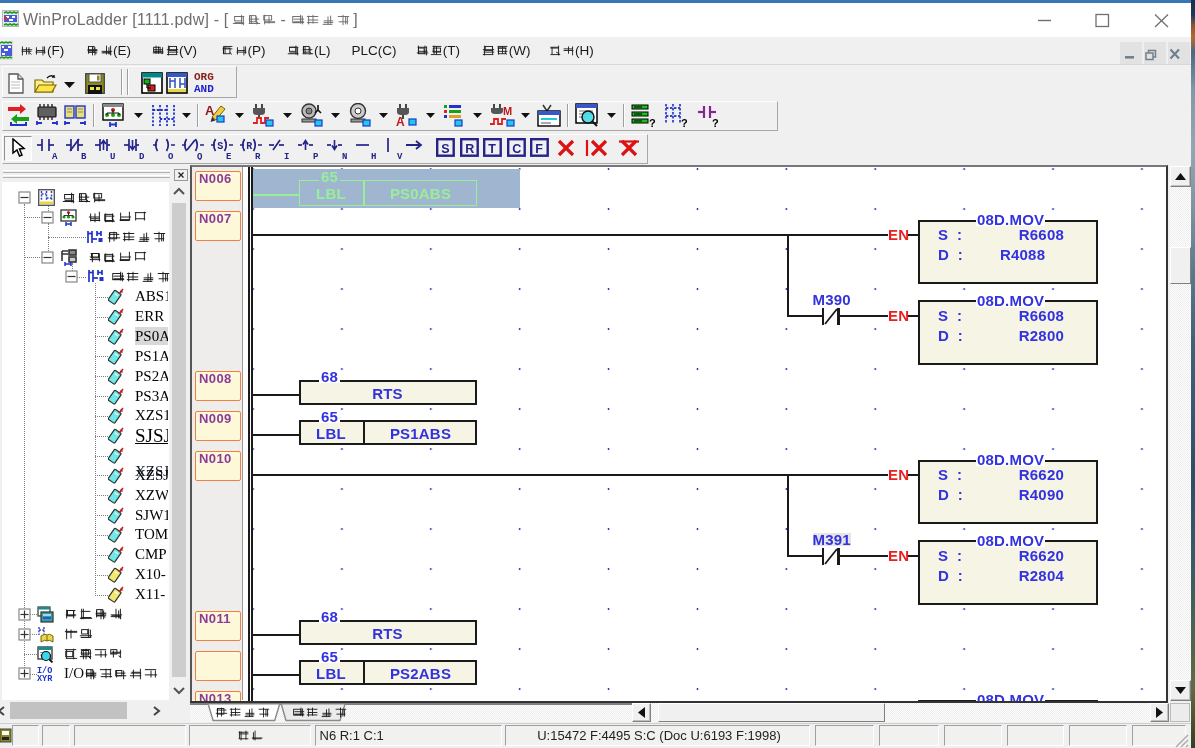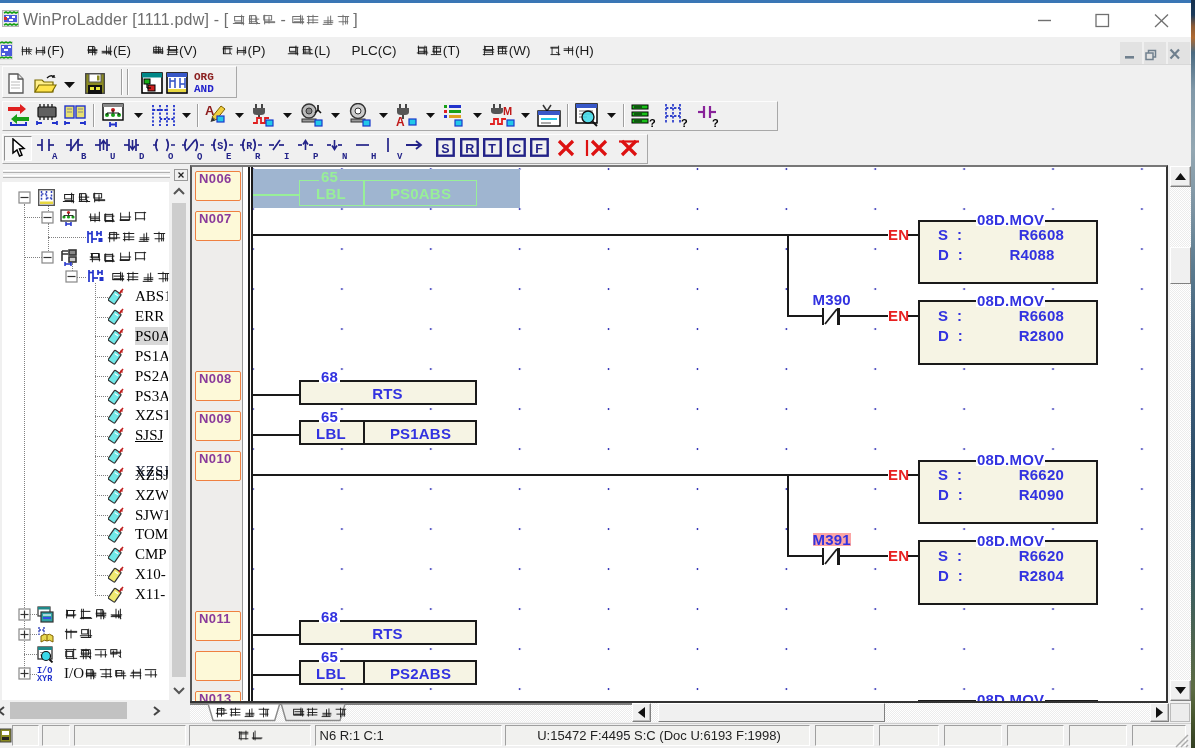--- a/index.html
+++ b/index.html
@@ -1102,21 +1102,21 @@
       </svg>
     </span>
   </div>
 <div class="abs serif" style="left:135px;top:287.75px;height:18px;max-width:33px;overflow:hidden;display:flex;align-items:center;font-size:15px;color:#000;white-space:nowrap;">ABS1</div>
 <div class="abs serif" style="left:135px;top:307.6px;height:18px;max-width:33px;overflow:hidden;display:flex;align-items:center;font-size:15px;color:#000;white-space:nowrap;">ERR</div>
 <div class="abs serif" style="left:135px;top:327.45000000000005px;height:18px;max-width:33px;overflow:hidden;display:flex;align-items:center;font-size:15px;color:#000;white-space:nowrap;background:#d8d8d8;">PS0ABS</div>
 <div class="abs serif" style="left:135px;top:347.3px;height:18px;max-width:33px;overflow:hidden;display:flex;align-items:center;font-size:15px;color:#000;white-space:nowrap;">PS1ABS</div>
 <div class="abs serif" style="left:135px;top:367.15px;height:18px;max-width:33px;overflow:hidden;display:flex;align-items:center;font-size:15px;color:#000;white-space:nowrap;">PS2ABS</div>
 <div class="abs serif" style="left:135px;top:387.0px;height:18px;max-width:33px;overflow:hidden;display:flex;align-items:center;font-size:15px;color:#000;white-space:nowrap;">PS3ABS</div>
 <div class="abs serif" style="left:135px;top:406.85px;height:18px;max-width:33px;overflow:hidden;display:flex;align-items:center;font-size:15px;color:#000;white-space:nowrap;">XZS1</div>
-<div class="abs serif" style="left:135px;top:426.70000000000005px;height:18px;max-width:33px;overflow:hidden;display:flex;align-items:center;font-size:15px;color:#000;white-space:nowrap;text-decoration:underline;">SJSJ</div>
+<div class="abs serif" style="left:135px;top:426.70000000000005px;height:18px;max-width:33px;overflow:hidden;display:flex;align-items:center;font-size:19px;color:#000;white-space:nowrap;text-decoration:underline;">SJSJ</div>
 <div class="abs serif" style="left:135px;top:446.55px;height:18px;max-width:33px;overflow:hidden;display:flex;align-items:center;font-size:15px;color:#0f172a;white-space:nowrap;margin-top:16px;">XZSJ</div>
 <div class="abs serif" style="left:135px;top:466.40000000000003px;height:18px;max-width:33px;overflow:hidden;display:flex;align-items:center;font-size:15px;color:#000;white-space:nowrap;">XZSJ</div>
 <div class="abs serif" style="left:135px;top:486.25px;height:18px;max-width:33px;overflow:hidden;display:flex;align-items:center;font-size:15px;color:#000;white-space:nowrap;">XZW1</div>
 <div class="abs serif" style="left:135px;top:506.1px;height:18px;max-width:33px;overflow:hidden;display:flex;align-items:center;font-size:15px;color:#000;white-space:nowrap;">SJW1</div>
 <div class="abs serif" style="left:135px;top:525.95px;height:18px;max-width:33px;overflow:hidden;display:flex;align-items:center;font-size:15px;color:#000;white-space:nowrap;">TOM1</div>
 <div class="abs serif" style="left:135px;top:545.8px;height:18px;max-width:33px;overflow:hidden;display:flex;align-items:center;font-size:15px;color:#000;white-space:nowrap;">CMP1</div>
 <div class="abs serif" style="left:135px;top:565.6500000000001px;height:18px;max-width:33px;overflow:hidden;display:flex;align-items:center;font-size:15px;color:#000;white-space:nowrap;">X10-</div>
 <div class="abs serif" style="left:135px;top:585.5px;height:18px;max-width:33px;overflow:hidden;display:flex;align-items:center;font-size:15px;color:#000;white-space:nowrap;">X11-</div>
 <div class="abs" style="left:64px;top:605.35px;height:18px;display:flex;align-items:center">
     <span style="display:inline-flex;align-items:center;gap:1px">
@@ -1274,21 +1274,21 @@
 <div class="abs cv" style="left:364px;top:187.2px;width:113px;text-align:center;font-size:15px;color:#98ef98">PS0ABS</div>
 <div class="abs" style="left:253.0px;top:233.5px;width:635.0px;height:2px;background:#1a1a1a"></div>
 <div class="abs" style="left:786.5px;top:233.5px;width:2px;height:81.0px;background:#1a1a1a"></div>
 <div class="abs cv" style="left:888px;top:228.3px;font-size:15px;line-height:13px;color:#e82020;background:#fff">EN</div>
 <div class="abs" style="left:908.0px;top:233.5px;width:10.0px;height:2px;background:#1a1a1a"></div>
 <div class="abs" style="left:918.0px;top:219.5px;width:179.5px;height:64.5px;background:#f6f4e4;border:2px solid #1a1a1a"></div>
 <div class="abs cv" style="left:976px;top:213.0px;font-size:15px;line-height:13px;color:#3232e0;background:#fff;padding:0 1px">08D.MOV</div>
 <div class="abs cv" style="left:938px;top:228.3px;font-size:15px;line-height:13px;color:#3232e0">S&nbsp;&nbsp;:</div>
 <div class="abs cv" style="left:1000px;top:228.3px;width:64px;text-align:right;font-size:15px;line-height:13px;color:#3232e0">R6608</div>
 <div class="abs cv" style="left:938px;top:248.1px;font-size:15px;line-height:13px;color:#3232e0">D&nbsp;&nbsp;:</div>
-<div class="abs cv" style="left:1000px;top:248.1px;width:64px;text-align:center;font-size:15px;line-height:13px;color:#3232e0">R4088</div>
+<div class="abs cv" style="left:1000px;top:248.1px;width:64px;text-align:left;font-size:15px;line-height:13px;color:#3232e0">R4088</div>
 <div class="abs" style="left:786.5px;top:314.5px;width:35.5px;height:2px;background:#1a1a1a"></div>
 <div class="abs" style="left:821.5px;top:308.0px;width:2.5px;height:17px;background:#1a1a1a"></div>
 <div class="abs" style="left:837.0px;top:308.0px;width:2.5px;height:17px;background:#1a1a1a"></div>
 <svg class="abs" style="left:823.5px;top:308.0px" width="14" height="17" viewBox="0 0 14 17">
 <line x1="1" y1="16" x2="13" y2="1" stroke="#1a1a1a" stroke-width="1.8"></line>
   </svg>
 <div class="abs" style="left:839.5px;top:314.5px;width:48.5px;height:2px;background:#1a1a1a"></div>
 <div class="abs cv" style="left:812.5px;top:292.5px;font-size:15px;line-height:13px;color:#3232e0;background:#fff">M390</div>
 <div class="abs cv" style="left:888px;top:309.3px;font-size:15px;line-height:13px;color:#e82020;background:#fff">EN</div>
 <div class="abs" style="left:908.0px;top:314.5px;width:10.0px;height:2px;background:#1a1a1a"></div>
@@ -1318,21 +1318,21 @@
 <div class="abs cv" style="left:1000px;top:468.3px;width:64px;text-align:right;font-size:15px;line-height:13px;color:#3232e0">R6620</div>
 <div class="abs cv" style="left:938px;top:488.1px;font-size:15px;line-height:13px;color:#3232e0">D&nbsp;&nbsp;:</div>
 <div class="abs cv" style="left:1000px;top:488.1px;width:64px;text-align:right;font-size:15px;line-height:13px;color:#3232e0">R4090</div>
 <div class="abs" style="left:786.5px;top:554.5px;width:35.5px;height:2px;background:#1a1a1a"></div>
 <div class="abs" style="left:821.5px;top:548.0px;width:2.5px;height:17px;background:#1a1a1a"></div>
 <div class="abs" style="left:837.0px;top:548.0px;width:2.5px;height:17px;background:#1a1a1a"></div>
 <svg class="abs" style="left:823.5px;top:548.0px" width="14" height="17" viewBox="0 0 14 17">
 <line x1="1" y1="16" x2="13" y2="1" stroke="#1a1a1a" stroke-width="1.8"></line>
   </svg>
 <div class="abs" style="left:839.5px;top:554.5px;width:48.5px;height:2px;background:#1a1a1a"></div>
-<div class="abs cv" style="left:812.5px;top:532.5px;font-size:15px;line-height:13px;color:#3232e0;background:#fca5a5">M391</div>
+<div class="abs cv" style="left:812.5px;top:532.5px;font-size:15px;line-height:13px;color:#3232e0;background:#e5e5e5">M391</div>
 <div class="abs cv" style="left:888px;top:549.3px;font-size:15px;line-height:13px;color:#e82020;background:#fff">EN</div>
 <div class="abs" style="left:908.0px;top:554.5px;width:10.0px;height:2px;background:#1a1a1a"></div>
 <div class="abs" style="left:918.0px;top:540.0px;width:179.5px;height:64.5px;background:#f6f4e4;border:2px solid #1a1a1a"></div>
 <div class="abs cv" style="left:976px;top:533.5px;font-size:15px;line-height:13px;color:#3232e0;background:#fff;padding:0 1px">08D.MOV</div>
 <div class="abs cv" style="left:938px;top:548.8px;font-size:15px;line-height:13px;color:#3232e0">S&nbsp;&nbsp;:</div>
 <div class="abs cv" style="left:1000px;top:548.8px;width:64px;text-align:right;font-size:15px;line-height:13px;color:#3232e0">R6620</div>
 <div class="abs cv" style="left:938px;top:568.6px;font-size:15px;line-height:13px;color:#3232e0">D&nbsp;&nbsp;:</div>
 <div class="abs cv" style="left:1000px;top:568.6px;width:64px;text-align:right;font-size:15px;line-height:13px;color:#3232e0">R2804</div>
 <div class="abs" style="left:253.0px;top:633.5px;width:45.5px;height:2px;background:#1a1a1a"></div>
 <div class="abs" style="left:298.5px;top:619.5px;width:178.5px;height:25.5px;background:#f6f4e4;border:2px solid #1a1a1a"></div>

